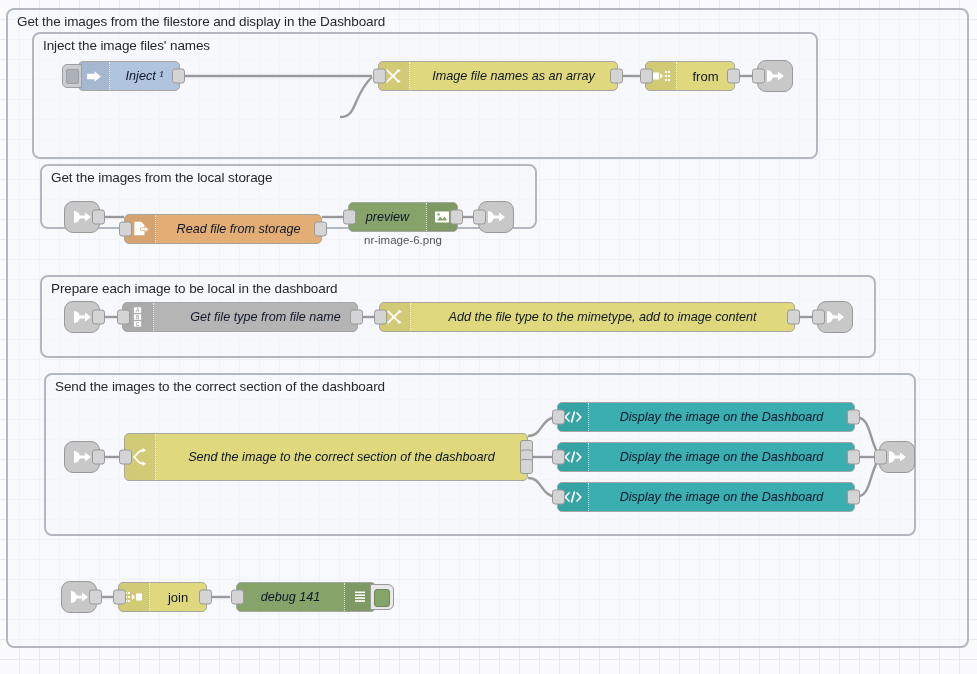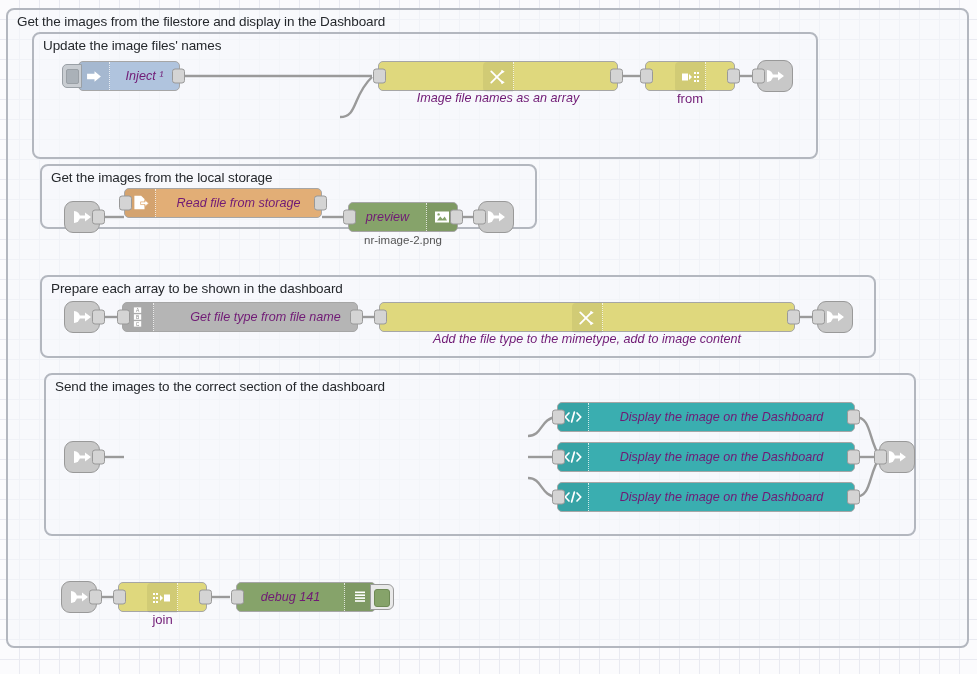--- a/index.html
+++ b/index.html
@@ -61,21 +61,21 @@
     border: 1px solid #a6a6a6;
     border-radius: 5px;
     display: flex;
     align-items: center;
     overflow: visible;
   }
   .node .nlabel {
     flex: 1;
     font-size: 12.6px;
     font-style: italic;
-    color: #701a75;
+    color: #0f172a;
     text-align: center;
     white-space: nowrap;
     padding: 0 7px;
     line-height: 1;
   }
   .node .nlabel.plain { font-style: normal; font-size: 13px; }
 
   
   .icon-cell {
     width: 30px;
@@ -83,21 +83,21 @@
     display: flex;
     align-items: center;
     justify-content: center;
     background: rgba(0,0,0,0.06);
     flex: 0 0 30px;
   }
   .icon-cell.left  { border-radius: 4px 0 0 4px; border-right: 1px dotted rgba(255,255,255,0.75); }
   .icon-cell.right { border-radius: 0 4px 4px 0; border-left: 1px dotted rgba(255,255,255,0.75); }
 
   
-  .n-yellow { background: #dfd87d; flex-direction: column; }
+  .n-yellow { background: #dfd87d; }
   .n-teal   { background: #3aaeb0; }
   .n-green  { background: #86a36a; }
   .n-grey   { background: #b5b5b5; }
   .n-orange { background: #e2ae76; }
   .n-blue   { background: #b0c4de; }
 
   
   .port {
     position: absolute;
     width: 11px; height: 13px;
@@ -178,29 +178,29 @@
 </head>
 <body>
 
 <div id="canvas">
 
   <div class="group" style="left:6px; top:8px; width:963px; height:640px;">
     <div class="group-label">Get the images from the filestore and display in the Dashboard</div>
   </div>
 
   <div class="group" style="left:32px; top:32px; width:786px; height:127px;">
-    <div class="group-label">Update the image files' names</div>
+    <div class="group-label">Inject the image files' names</div>
   </div>
 
   <div class="group" style="left:40px; top:164px; width:497px; height:65px;padding-left:16px;">
     <div class="group-label">Get the images from the local storage</div>
   </div>
 
   <div class="group" style="left:40px; top:275px; width:836px; height:83px;">
-    <div class="group-label">Prepare each array to be shown in the dashboard</div>
+    <div class="group-label">Prepare each image to be local in the dashboard</div>
   </div>
 
   <div class="group" style="left:44px; top:373px; width:872px; height:163px;">
     <div class="group-label">Send the images to the correct section of the dashboard</div>
   </div>
 
 
   <svg class="wires">
 
     <path d="M 180,76 L 330,76 C 360,76 350,76 372,76"></path>
@@ -301,21 +301,21 @@
   </div>
 
   <div class="linknode" style="left:64px; top:201px;">
     <svg class="gi" width="22" height="20" viewBox="0 0 22 20" aria-hidden="true">
       <path d="M3 4 a6 6 0 0 1 0 12 z" fill="#fff"></path>
       <path d="M6 8.4 h8 V5.6 l6 4.4 -6 4.4 V11.6 H6 z" fill="#fff"></path>
     </svg>
     <div class="port out"></div>
   </div>
 
-  <div class="node n-orange" style="left:124px; top:188px; width:198px;">
+  <div class="node n-orange" style="left:124px; top:214px; width:198px;">
     <div class="port in"></div>
     <div class="icon-cell left">
       <svg class="gi" width="18" height="18" viewBox="0 0 16 16" aria-hidden="true">
         <path d="M3 1.5 h6 l3 3 v9 H3 z" fill="#fff"></path>
         <path d="M8.5 7 h4 V5.4 l3.2 2.8 -3.2 2.8 V9.4 h-4 z" fill="#fff" stroke="#e2ae76" stroke-width="0.7"></path>
       </svg>
     </div>
     <div class="nlabel">Read file from storage</div>
     <div class="port out"></div>
   </div>
@@ -325,21 +325,21 @@
     <div class="nlabel">preview</div>
     <div class="icon-cell right">
       <svg class="gi" width="18" height="16" viewBox="0 0 18 16" aria-hidden="true">
         <rect x="2" y="2.5" width="14" height="11" fill="#fff"></rect>
         <path d="M4 11.5 l3.2 -4 2.4 2.6 2.1 -2.6 2.3 4 z" fill="#86a36a"></path>
         <circle cx="5.6" cy="5.4" r="1.2" fill="#86a36a"></circle>
       </svg>
     </div>
     <div class="port out"></div>
   </div>
-  <div class="sublabel" style="left:348px; top:234px; width:110px;">nr-image-2.png</div>
+  <div class="sublabel" style="left:348px; top:234px; width:110px;">nr-image-6.png</div>
 
   <div class="linknode" style="left:478px; top:201px;">
     <div class="port in"></div>
     <svg class="gi" width="22" height="20" viewBox="0 0 22 20" aria-hidden="true">
       <path d="M3 4 a6 6 0 0 1 0 12 z" fill="#fff"></path>
       <path d="M6 8.4 h8 V5.6 l6 4.4 -6 4.4 V11.6 H6 z" fill="#fff"></path>
     </svg>
   </div>
 
   <div class="linknode" style="left:64px; top:301px;">
@@ -391,20 +391,36 @@
   </div>
 
   <div class="linknode" style="left:64px; top:441px;">
     <svg class="gi" width="22" height="20" viewBox="0 0 22 20" aria-hidden="true">
       <path d="M3 4 a6 6 0 0 1 0 12 z" fill="#fff"></path>
       <path d="M6 8.4 h8 V5.6 l6 4.4 -6 4.4 V11.6 H6 z" fill="#fff"></path>
     </svg>
     <div class="port out"></div>
   </div>
 
+  <div class="node n-yellow" style="left:124px; top:433px; width:404px; height:48px;">
+    <div class="port in"></div>
+    <div class="icon-cell left">
+      <svg class="gi" width="18" height="20" viewBox="0 0 16 18" aria-hidden="true">
+        <g stroke="#fff" stroke-width="1.7" fill="none" stroke-linecap="round">
+          <path d="M11 3 C 5 3 5 9 2 9 C 5 9 5 15 11 15"></path>
+        </g>
+        <path d="M10 1 l3.4 2 -3.4 2 z" fill="#fff"></path>
+        <path d="M10 13 l3.4 2 -3.4 2 z" fill="#fff"></path>
+      </svg>
+    </div>
+    <div class="nlabel">Send the image to the correct section of the dashboard</div>
+    <div class="port out o1"></div>
+    <div class="port out o2"></div>
+    <div class="port out o3"></div>
+  </div>
 
   <div class="node n-teal" style="left:557px; top:402px; width:298px;">
     <div class="port in"></div>
     <div class="icon-cell left">
       <svg class="gi" width="22" height="16" viewBox="0 0 22 16" aria-hidden="true">
         <g stroke="#fff" stroke-width="1.7" fill="none" stroke-linecap="round" stroke-linejoin="round">
           <path d="M7 4 L3.2 8 L7 12"></path>
           <path d="M15 4 L18.8 8 L15 12"></path>
           <path d="M12.4 3 L9.6 13"></path>
         </g>

